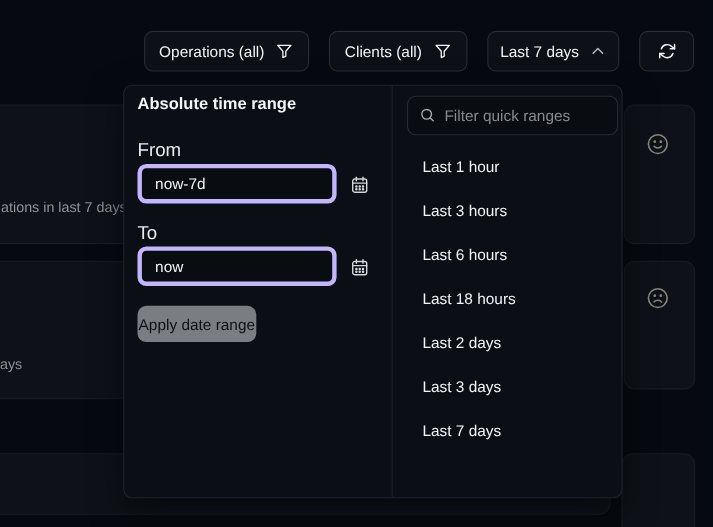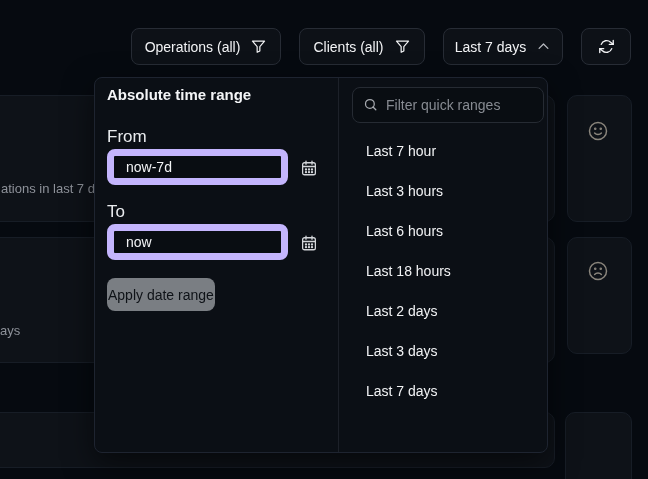--- a/index.html
+++ b/index.html
@@ -10,30 +10,30 @@
   .card{position:absolute;background:#0e1218;border:1px solid #171d26;border-radius:10px;}
   .bg-caption{position:absolute;color:#8e929a;font-size:13px;white-space:nowrap;}
   .face{position:absolute;width:22px;height:22px;color:#8a857c;}
   
   .tb-btn{position:absolute;top:28px;height:37px;box-sizing:border-box;
           display:flex;align-items:center;justify-content:center;gap:10px;
           background:#0d1117;border:1px solid #272c35;border-radius:8px;
           color:#f2f3f5;font-size:14px;cursor:pointer;}
   .tb-btn .ic{display:flex;align-items:center;}
   
-  .panel{position:absolute;left:94px;top:77px;width:454px;height:376px;box-sizing:border-box;
+  .panel{position:absolute;left:112px;top:77px;width:454px;height:376px;box-sizing:border-box;
          background:#0b0f15;border:1px solid #1e2430;border-radius:8px;
          box-shadow:0 10px 30px rgba(0,0,0,.55);display:flex;z-index:5;}
   .pane-left{position:relative;width:243px;flex:none;}
   .pane-right{position:relative;flex:1;border-left:1px solid #1d2129;}
   .panel h3{position:absolute;left:12px;top:8px;margin:0;color:#f4f5f7;
             font-size:15px;font-weight:bold;}
   .fld-label{position:absolute;left:12px;color:#e9ebee;font-size:17px;}
   .txt-input{position:absolute;left:12px;width:181px;height:36px;box-sizing:border-box;
-             background:#090d12;border:7px solid #c4b5fd;border-radius:8px;
+             background:#090d12;border:4px solid #c4b5fd;border-radius:8px;
              color:#f2f3f5;font-size:14px;padding:0 12px;outline:none;
              font-family:"Liberation Sans",sans-serif;}
   .cal-btn{position:absolute;left:205px;width:18px;height:18px;color:#d3d6da;
            background:none;border:none;padding:0;cursor:pointer;}
   .apply-btn{position:absolute;left:12px;top:200px;height:33px;padding:0 1px;
              background:#7a7e83;border:none;border-radius:8px;color:#0e1217;
              font-size:14px;cursor:pointer;font-family:"Liberation Sans",sans-serif;}
   .search-wrap{position:absolute;left:13px;top:9px;width:192px;height:36px;}
   .search-wrap .mag{position:absolute;left:11px;top:10px;width:15px;height:15px;color:#a7aab0;}
   .search-input{width:100%;height:100%;box-sizing:border-box;background:#090d12;
@@ -162,21 +162,21 @@
         <span class="mag">
           <svg viewBox="0 0 24 24" width="15" height="15" fill="none" stroke="currentColor" stroke-width="2" stroke-linecap="round">
             <circle cx="11" cy="11" r="7"></circle>
             <line x1="20.5" y1="20.5" x2="16" y2="16"></line>
           </svg>
         </span>
         <input class="search-input" type="text" placeholder="Filter quick ranges" style="">
       </div>
 
       <div class="qr-list">
-        <div class="qr-item">Last 7 hour</div>
+        <div class="qr-item">Last 1 hour</div>
         <div class="qr-item">Last 3 hours</div>
         <div class="qr-item">Last 6 hours</div>
         <div class="qr-item">Last 18 hours</div>
         <div class="qr-item">Last 2 days</div>
         <div class="qr-item">Last 3 days</div>
         <div class="qr-item">Last 7 days</div>
       </div>
     </div>
   </div>
 

